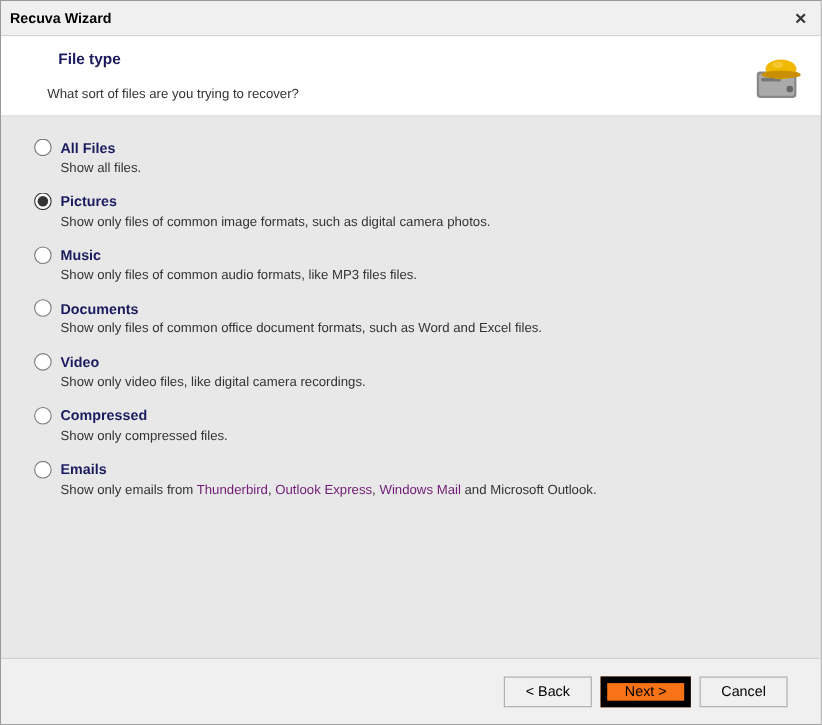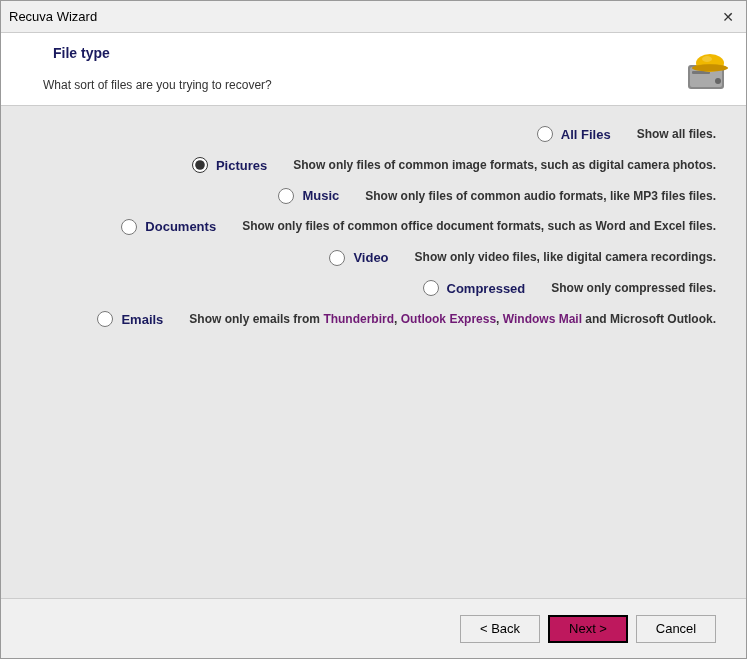--- a/index.html
+++ b/index.html
@@ -26,20 +26,21 @@
 
     .title-bar {
       background: #f0f0f0;
       height: 32px;
       display: flex;
       align-items: center;
       justify-content: space-between;
       padding: 0 8px;
       border-bottom: 1px solid #ccc;
       flex-shrink: 0;
+      font-weight: bold;
     }
 
     .title-bar-text {
       font-size: 13px;
       color: #000;
     }
 
     .close-btn {
       width: 20px;
       height: 20px;
@@ -89,23 +90,22 @@
     }
 
     .radio-group {
       display: flex;
       flex-direction: column;
       gap: 14px;
     }
 
     .radio-item {
       display: flex;
-      flex-direction: row;
+      flex-direction: column;
       gap: 2px;
-      justify-content: flex-end;
     }
 
     .radio-label-row {
       display: flex;
       align-items: center;
       gap: 8px;
     }
 
     .radio-input {
       width: 16px;
@@ -121,21 +121,20 @@
       font-size: 13px;
       color: #1a1a5e;
       cursor: pointer;
     }
 
     .radio-desc {
       font-size: 12px;
       color: #333;
       padding-left: 24px;
       line-height: 1.4;
-      font-weight: bold;
     }
 
     .link-text {
       color: #701a75;
       text-decoration: none;
     }
 
     .footer {
       background: #f0f0f0;
       height: 60px;
@@ -153,22 +152,22 @@
       min-width: 80px;
       padding: 0 16px;
       font-size: 13px;
       cursor: pointer;
       background: #f0f0f0;
       border: 1px solid #aaa;
       color: #000;
     }
 
     .footer-btn.primary {
-      background: #be185d;
-      border: 2px solid #000000;
+      background: #f97316;
+      border: 6px solid #000000;
     }
 
     
     .recuva-icon svg {
       width: 48px;
       height: 48px;
     }
   </style>
 </head>
 <body>

